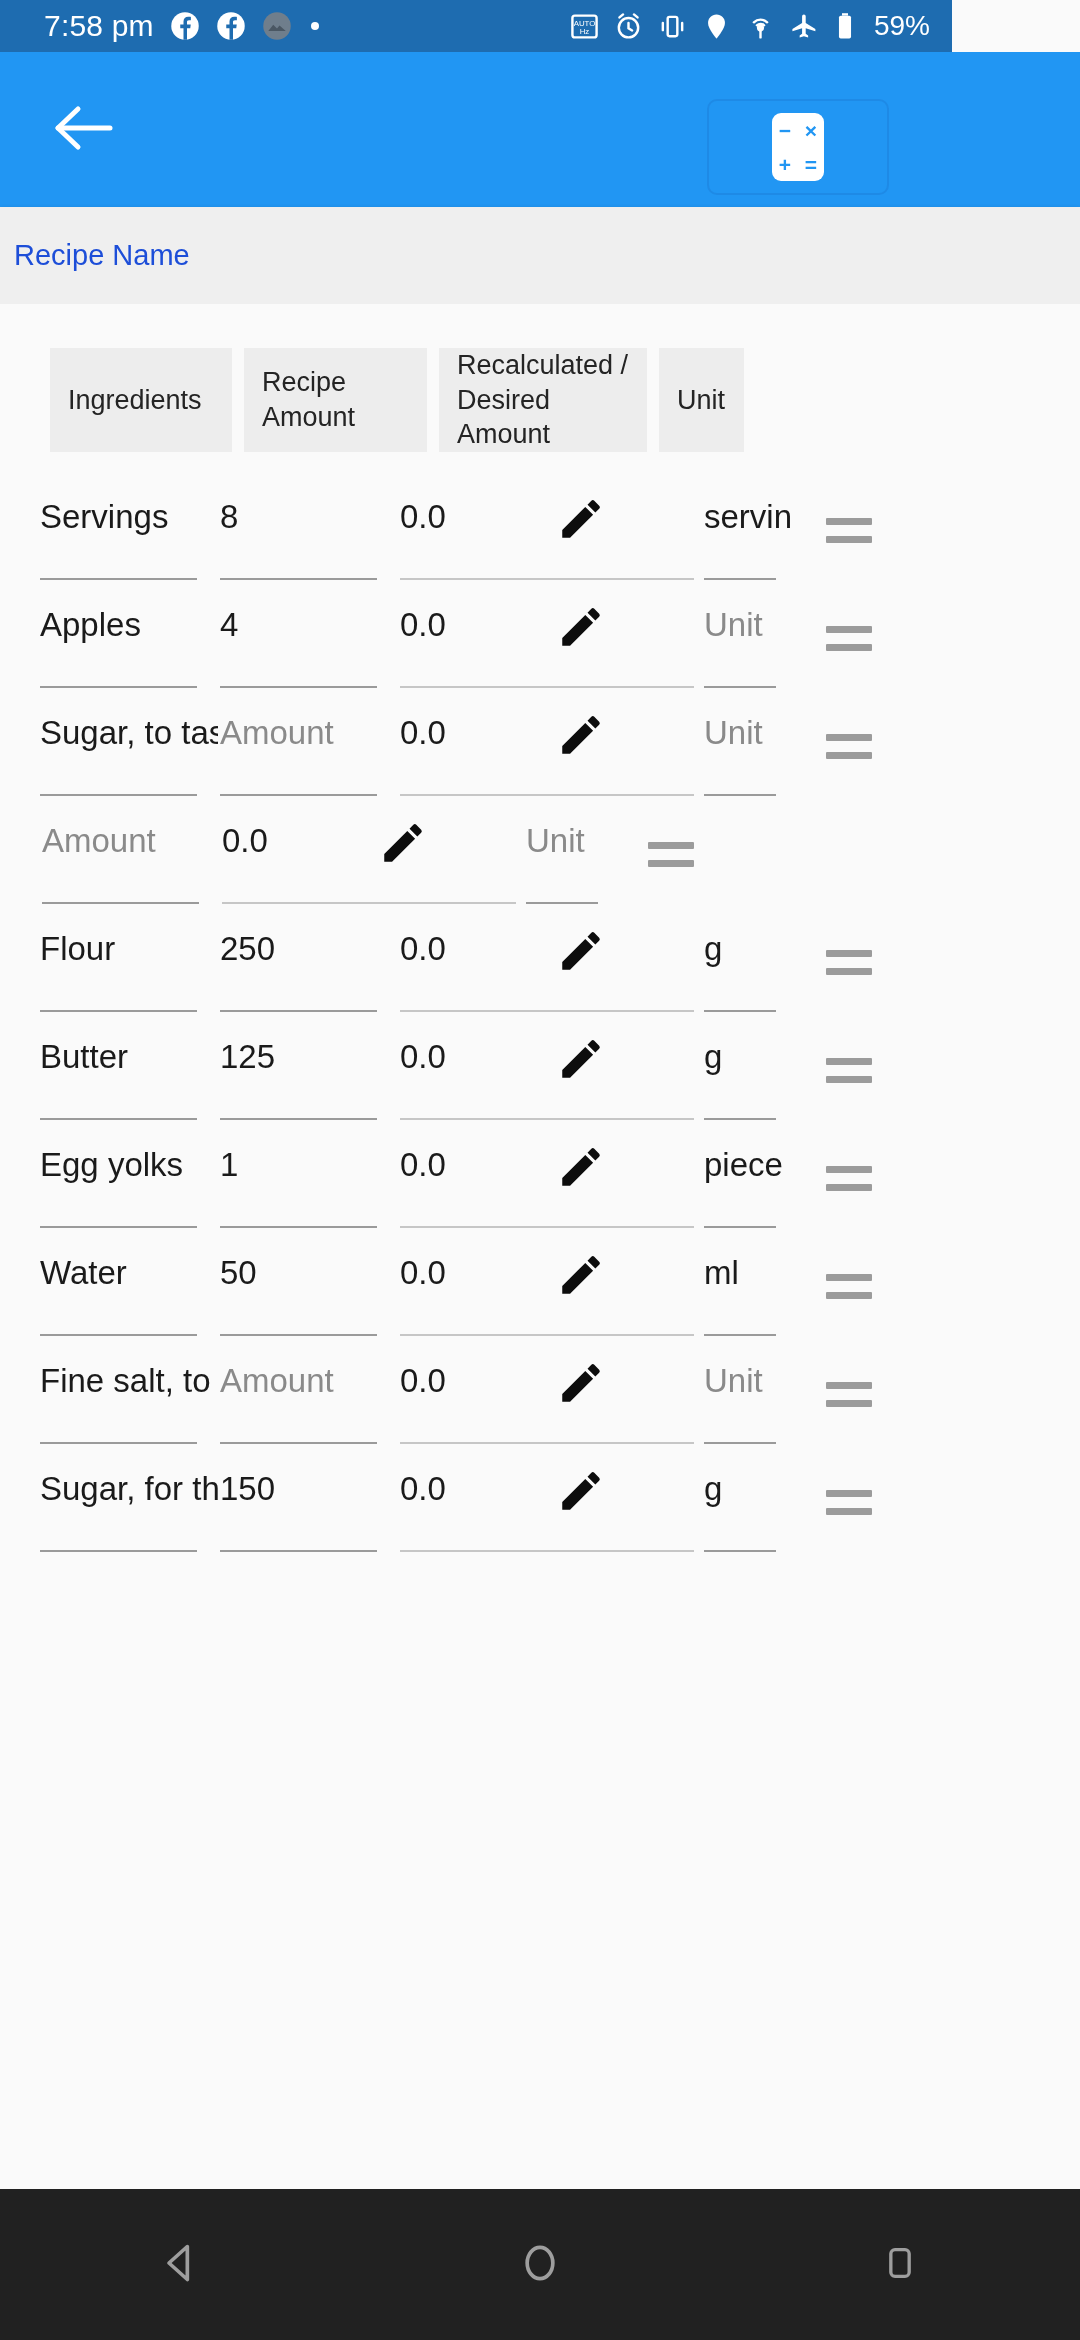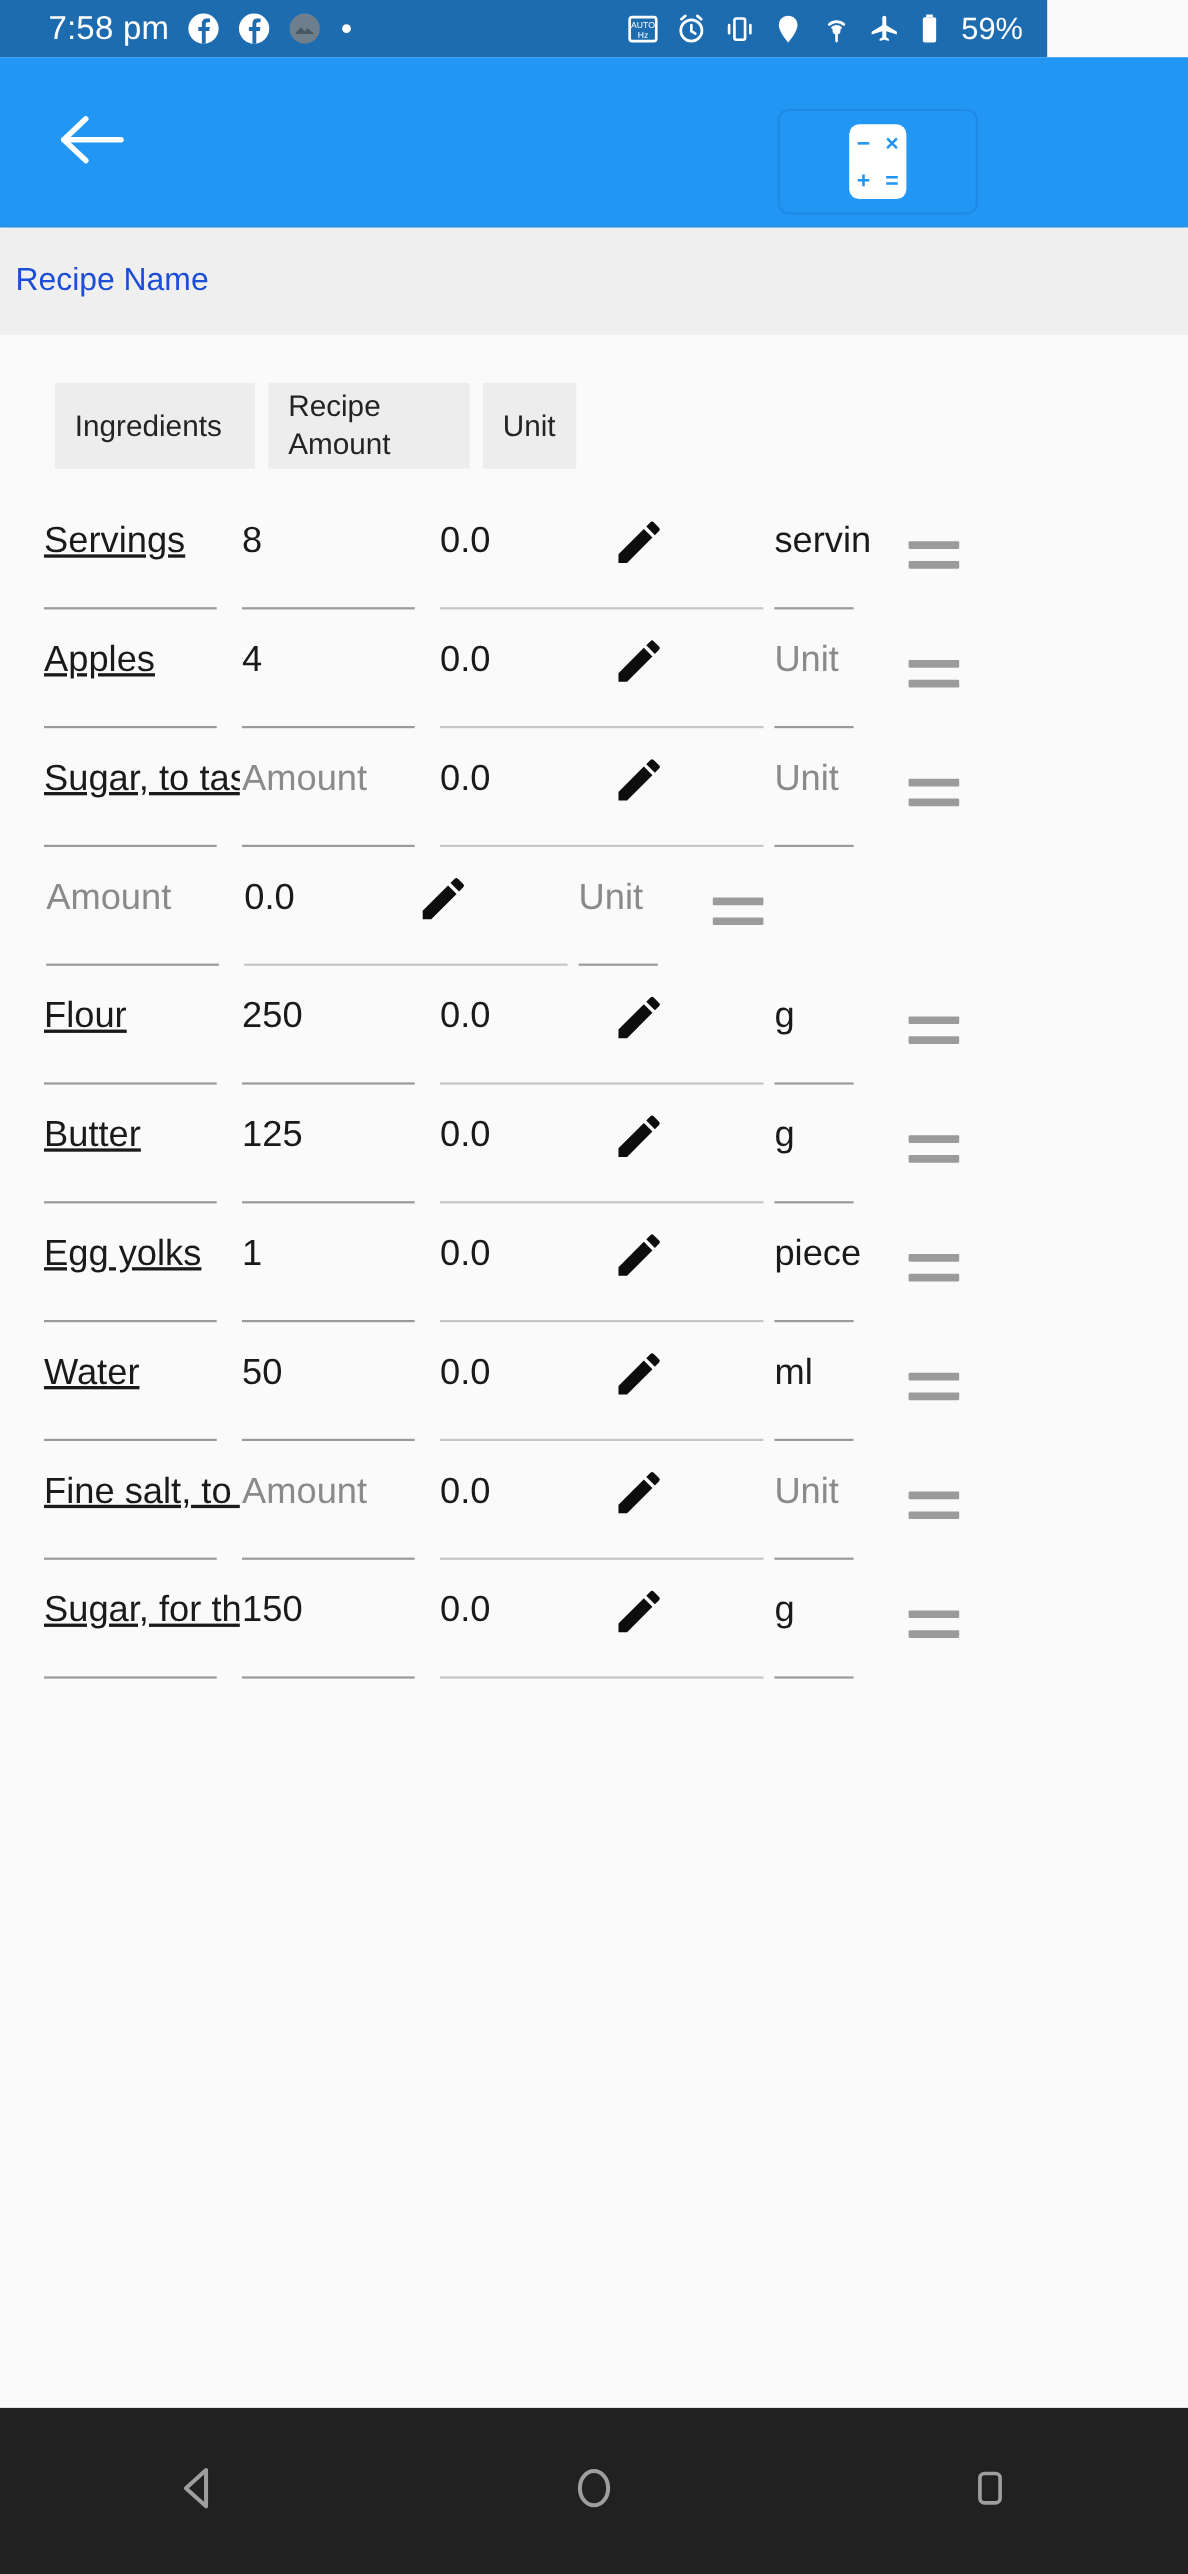--- a/index.html
+++ b/index.html
@@ -84,21 +84,21 @@
     display: flex; align-items: flex-start;
     height: 108px; padding-left: 40px; position: relative;
   }
   .cell { position: relative; height: 86px; display: flex; align-items: flex-start; }
   .cell .txt { font-size: 33px; color: #1A1A1A; white-space: nowrap; overflow: hidden; display:block; padding-top: 4px; }
   .cell .txt.ph { color: #8A8A8A; }
   .rule { position: absolute; left: 0; bottom: 0; height: 2px; }
 
   .c-ingredient { width: 178px; }
   .c-ingredient .rule { width: 157px; background: #9A9A9A; }
-  .c-ingredient .txt { width: 178px; text-decoration: underline; }
+  .c-ingredient .txt { width: 178px; }
 
   .c-amount { width: 176px; margin-left: 2px; }
   .c-amount .rule { width: 157px; background: #9A9A9A; }
   .c-amount .txt { width: 176px; }
 
   .c-recalc { width: 300px; margin-left: 4px; display: flex; align-items: flex-start; }
   .c-recalc .rule { width: 294px; background: #C6C6C6; }
   .c-recalc .val { font-size: 33px; color: #1A1A1A; width: 150px; padding-top: 4px; }
   .pencil { width: 50px; height: 50px; margin-left: 6px; }
 
@@ -220,20 +220,21 @@
   <div class="name-band">
     <span class="name-band-label">Recipe Name</span>
   </div>
 
   <div class="content">
 
 
     <div class="col-headers">
       <div class="chip chip-ingredients">Ingredients</div>
       <div class="chip chip-amount">Recipe Amount</div>
+      <div class="chip chip-recalc">Recalculated / Desired Amount</div>
       <div class="chip chip-unit">Unit</div>
     </div>
 
     <div class="rows" id="rows">
         <div class="row">
           <div class="cell c-ingredient">
             <span class="txt">Servings</span>
             <span class="rule"></span>
           </div>
           <div class="cell c-amount">

